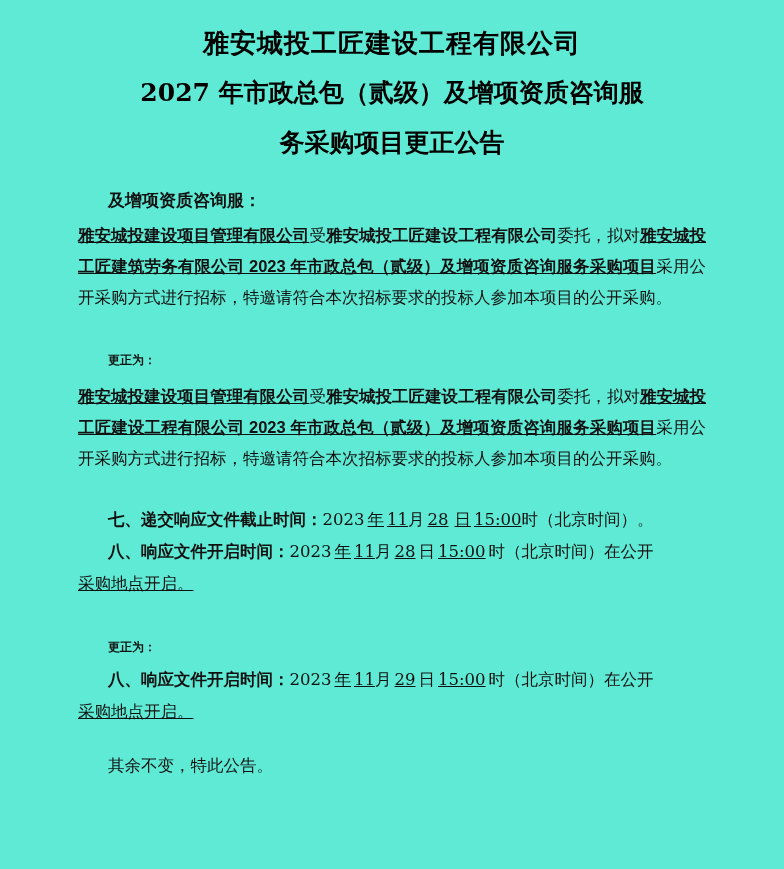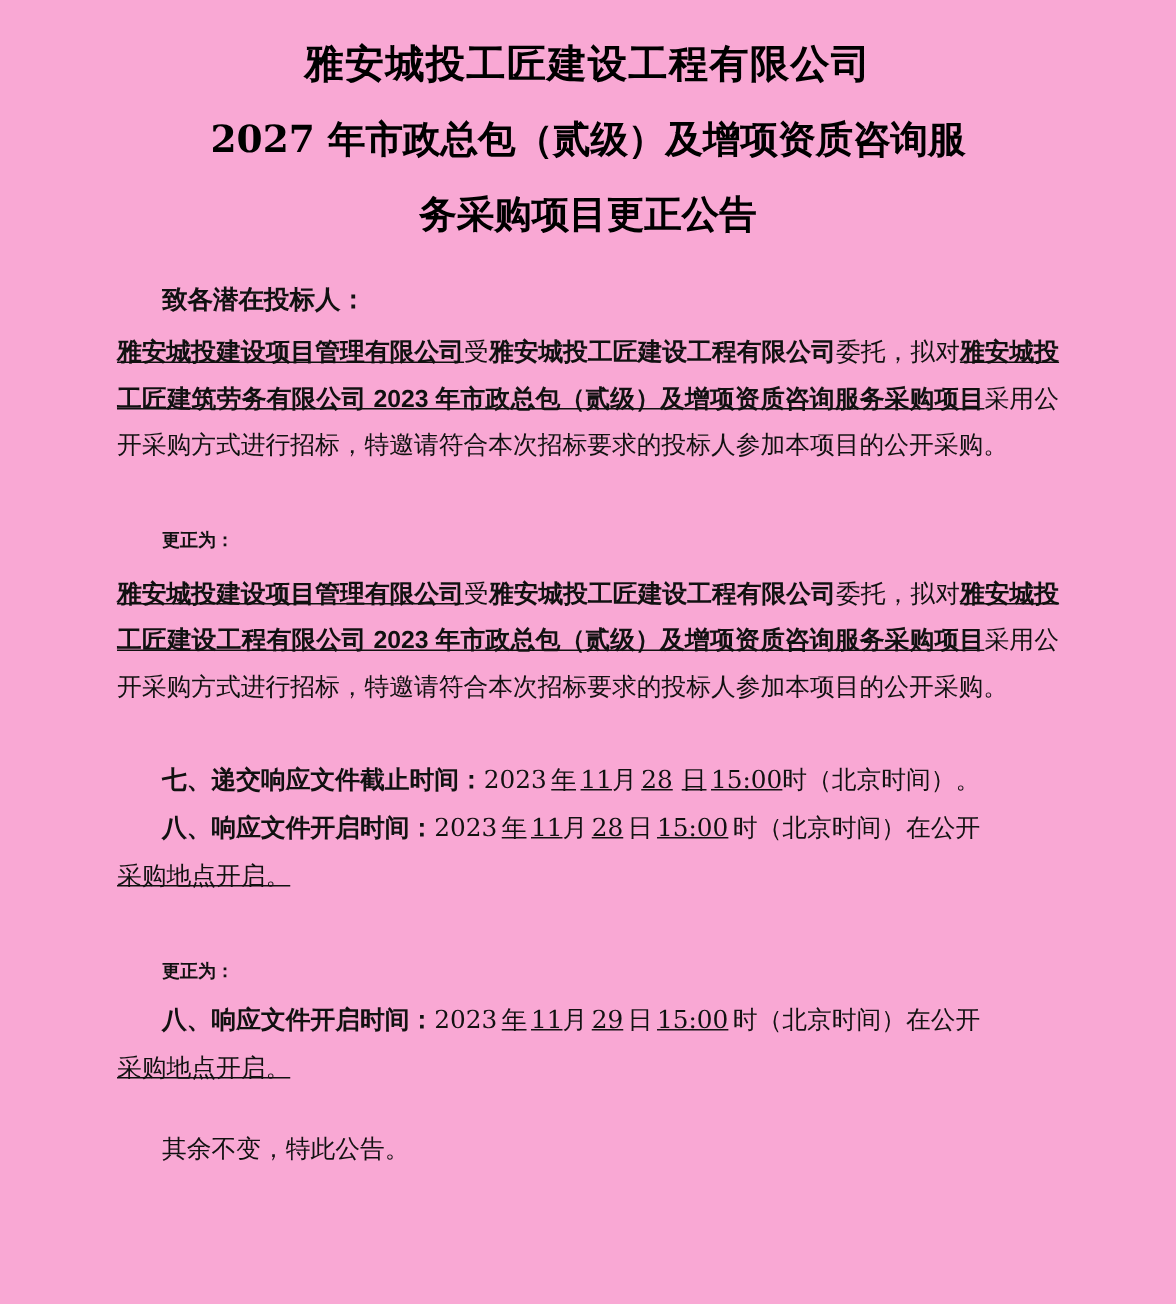--- a/index.html
+++ b/index.html
@@ -13,21 +13,21 @@
     font-family: "Liberation Serif", "DejaVu Serif", serif;
     color: #111111;
     overflow: hidden;
   }
   .page {
     position: relative;
     width: 784px;
     height: 869px;
     box-sizing: border-box;
     padding: 18px 78px 0 78px;
-    background: #f9a8d4;
+    background: #5eead4;
   }
   .title-block {
     text-align: center;
     font-weight: bold;
     color: #000;
   }
   .title-line {
     font-size: 26px;
     line-height: 50px;
     letter-spacing: 1px;
@@ -93,21 +93,21 @@
 <body>
 
 <div class="page">
 
   <div class="title-block">
     <div class="title-line l1">雅安城投工匠建设工程有限公司</div>
     <div class="title-line l2">2027 年市政总包（贰级）及增项资质咨询服</div>
     <div class="title-line l3">务采购项目更正公告</div>
   </div>
 
-  <div class="salutation">致各潜在投标人：</div>
+  <div class="salutation">及增项资质咨询服：</div>
 
   <p class="para">
     <span class="bu">雅安城投建设项目管理有限公司</span><span>受</span><span class="b">雅安城投工匠建设工程有限公司</span><span>委托，拟对</span><span class="bu">雅安城投工匠建筑劳务有限公司 2023 年市政总包（贰级）及增项资质咨询服务采购项目</span><span>采用公开采购方式进行招标，特邀请符合本次招标要求的投标人参加本项目的公开采购。</span>
   </p>
 
   <div class="gap-md"></div>
 
   <div class="subhead">更正为：</div>
 
   <p class="para">

